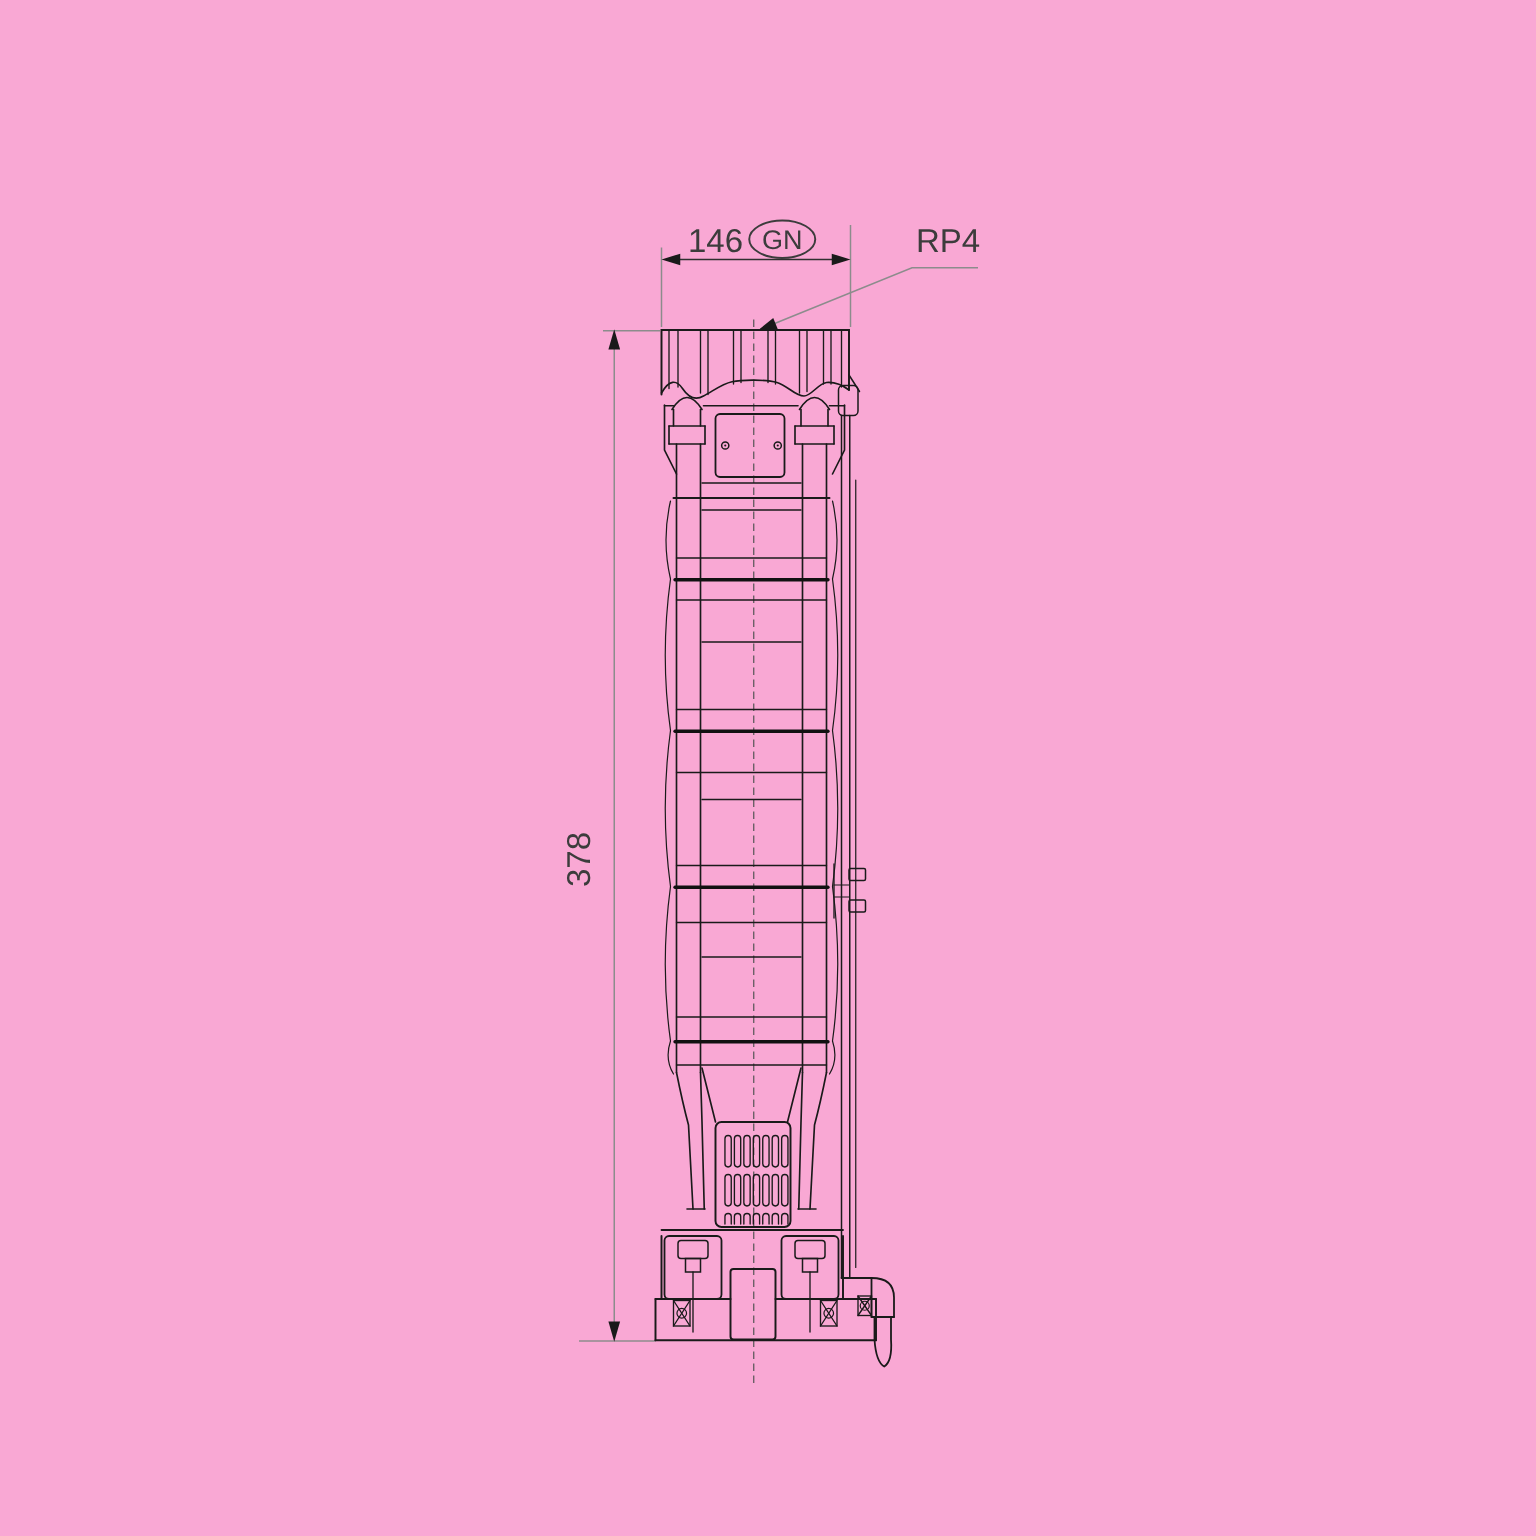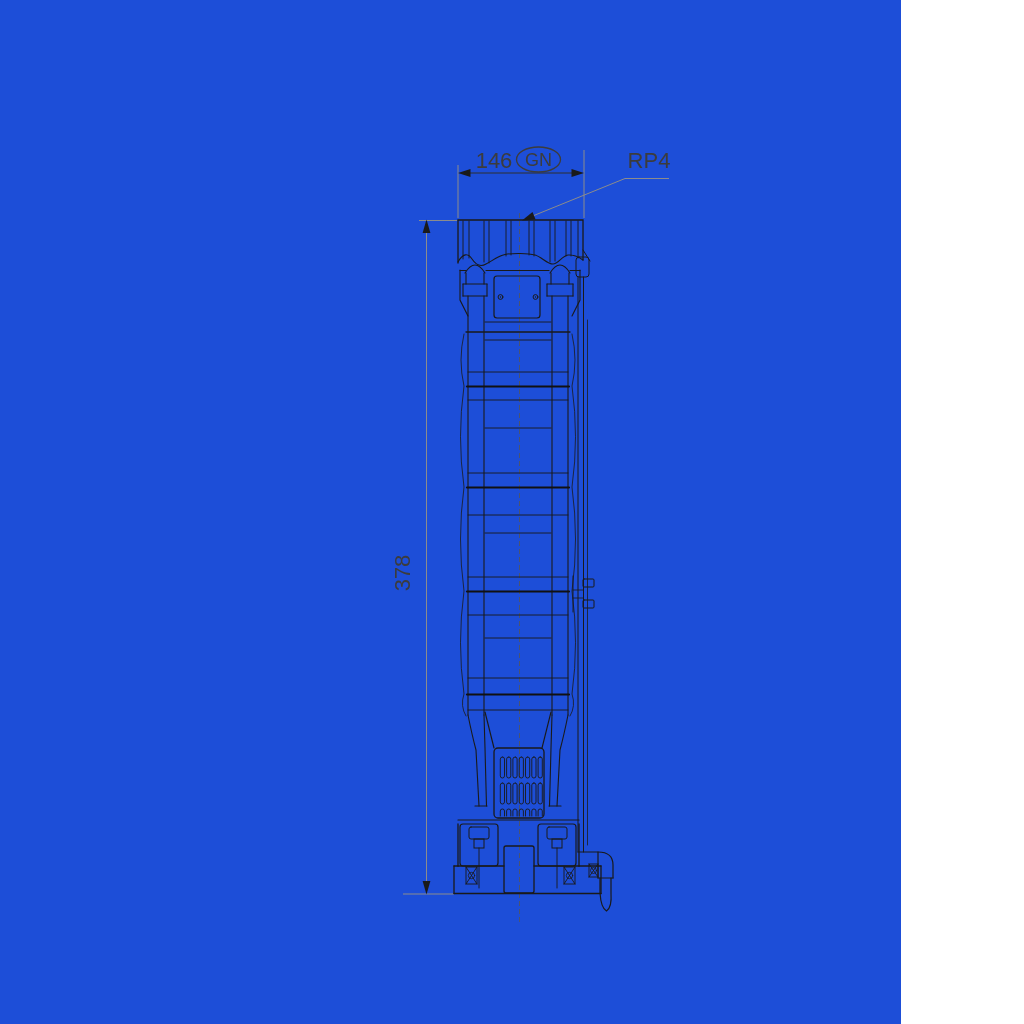--- a/index.html
+++ b/index.html
@@ -1,21 +1,21 @@
 <!DOCTYPE html>
 <html><head>
 <meta charset="utf-8">
 <style>
   html,body{margin:0;padding:0;}
   body{
     width:1024px;height:1024px;background:#ffffff;
     font-family:"Liberation Sans", sans-serif;
     overflow:hidden;
   }
-  .canvas{position:relative;width:884px;height:1024px;background:#1d4ed8;padding-left:17px;}
+  .canvas{position:relative;width:1024px;height:1024px;background:#f9a8d4;}
   svg text{
     font-family:"Liberation Sans", sans-serif;
     fill:#3c3c3c;
   }
   .dim-text{font-size:22px;}
   .tag-text{font-size:18px;}
 </style>
 </head>
 <body>
 

